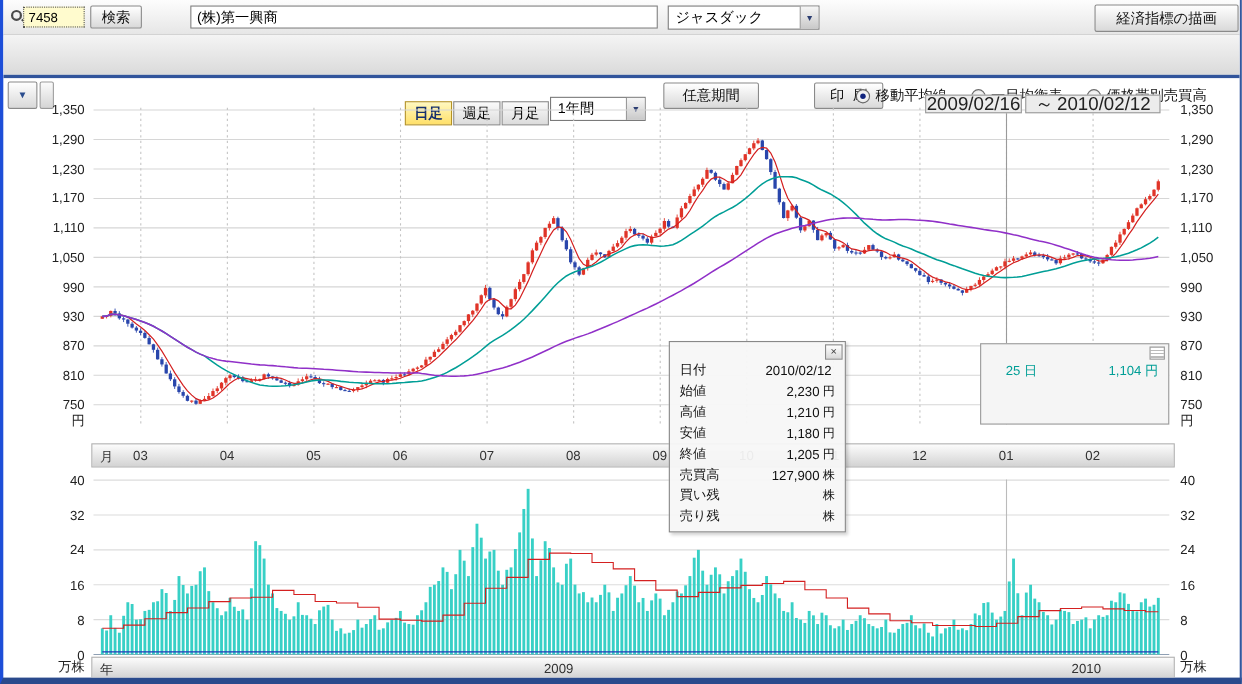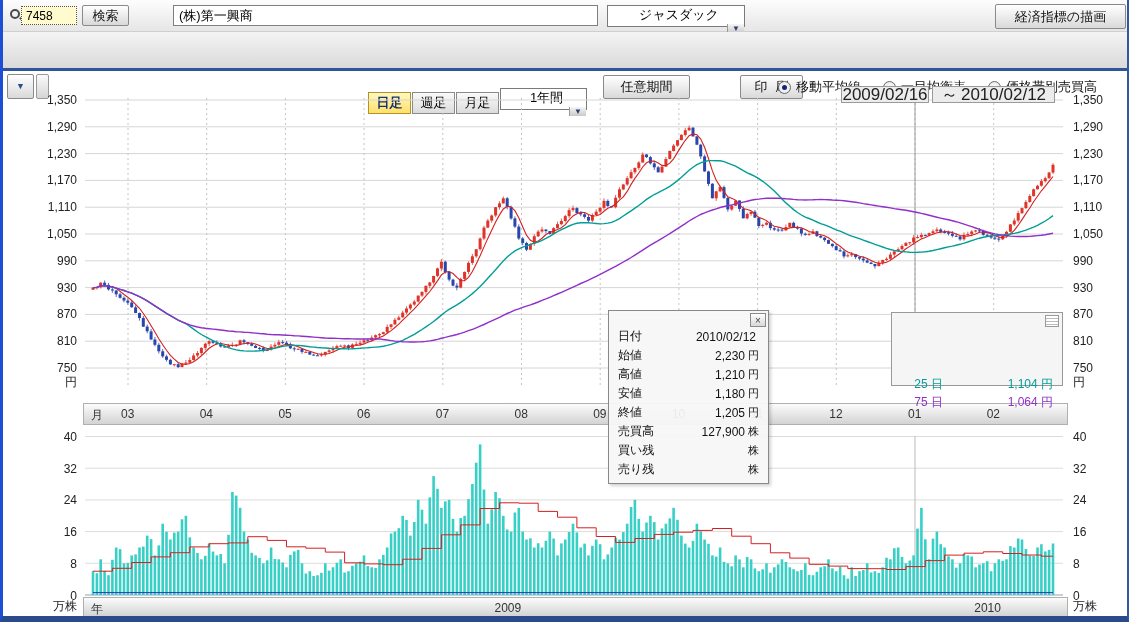--- a/index.html
+++ b/index.html
@@ -20,21 +20,21 @@
   .mag { position:absolute; left:7px; top:9px; width:10px; height:10px;
     border:2px solid #4a4a4a; border-radius:50%; }
   .mag::after { content:""; position:absolute; left:7px; top:8px; width:7px; height:2px;
     background:#4a4a4a; transform:rotate(40deg); }
   .code-input { position:absolute; left:18px; top:6px; width:56px; height:19px;
     background:#fffbce; border:1px dotted #555; font-size:12px; padding:0 4px; font-family:inherit; }
   .search-btn { left:79px; top:5px; width:47px; height:21px; }
   .company-input { position:absolute; left:170px; top:5px; width:425px; height:21px;
     background:#fff; border:1px solid #7f7f7f; font-size:13px; padding:0 5px; font-family:inherit; }
   .combo { position:absolute; background:#fff; border:1px solid #7a7a7a; display:flex;
-    align-items:center; font-size:13px; padding-left:6px;flex-direction:column; }
+    align-items:center; font-size:13px; padding-left:6px; }
   .combo-arrow { margin-left:auto; width:17px; height:100%;
     background:linear-gradient(#f6f6f6,#c9c9c9); border-left:1px solid #9a9a9a;
     display:flex; align-items:center; justify-content:center; font-size:8px; color:#2c3e72; }
   .market-combo { left:604px; top:5px; width:138px; height:22px; }
   .draw-btn { left:992px; top:4px; width:131px; height:25px; }
 
   .drop-btn { left:4px; top:42px; width:27px; height:25px; font-size:9px; color:#2b4d8e; }
   .raised-sep { position:absolute; left:33px; top:42px; width:13px; height:25px;
     background:linear-gradient(#fbfbfb,#d5d5d5); border:1px solid #9a9a9a; border-radius:2px; }
   .tab { position:absolute; top:60px; width:43px; height:22px; display:flex; align-items:center;
@@ -1031,24 +1031,20 @@
           <span class="lab">売り残</span>
           <span class="val"></span>
           <span class="unit">株</span>
         </div>
       </div>
   </div>
 
   <div class="legend">
     <span class="legend-icon"></span>
     <div id="l-rows">
-        <div class="l-row" style="color: rgb(0, 158, 150); margin-top: 47px;">
+        <div class="l-row" style="color: rgb(0, 158, 150);">
           <span class="lab">25 日</span>
           <span class="val">1,104 円</span>
         </div>
-        <div class="l-row" style="color: rgb(144, 48, 200);">
-          <span class="lab">75 日</span>
-          <span class="val">1,064 円</span>
-        </div>
       </div>
   </div>
 
 </div>
 
 </body></html>

